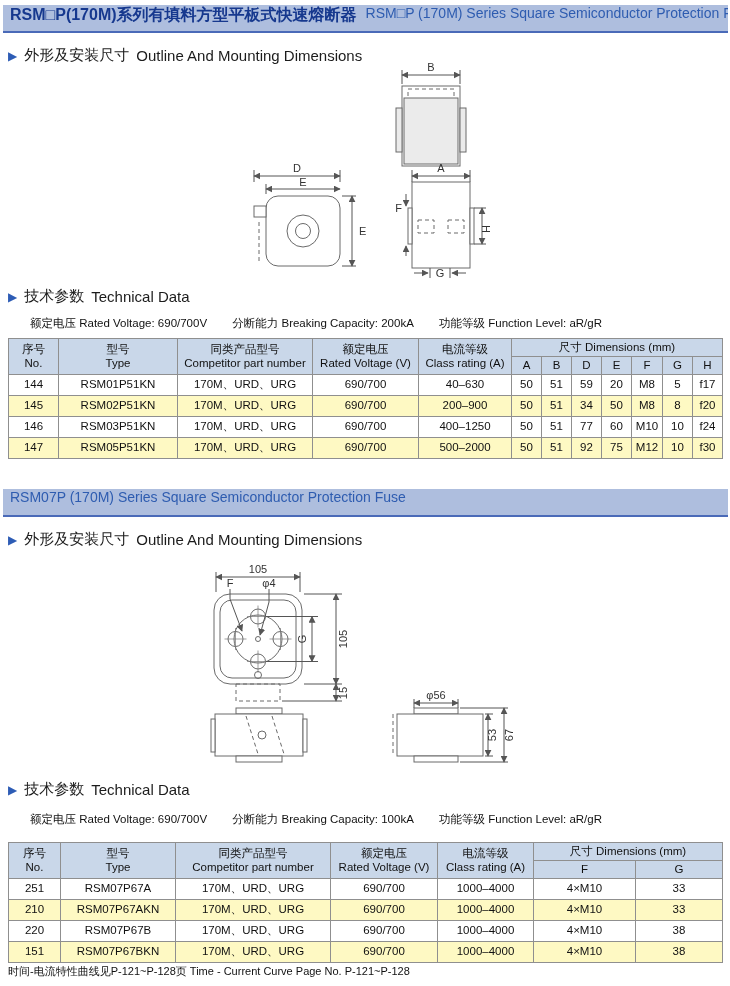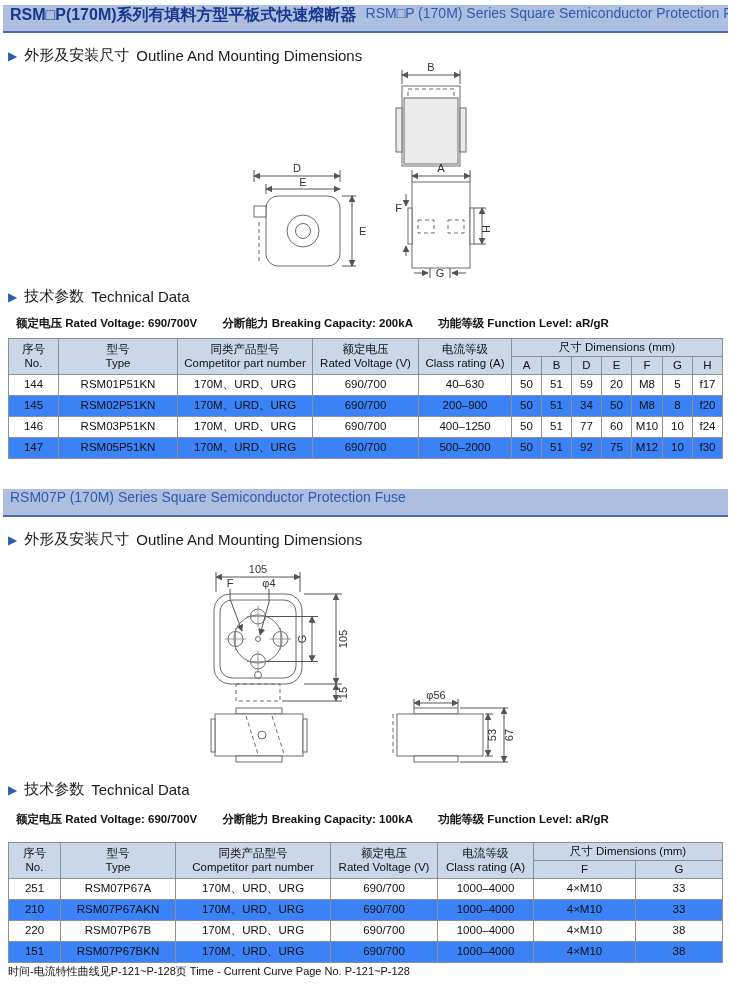--- a/index.html
+++ b/index.html
@@ -9,29 +9,29 @@
   .bar{position:absolute;left:3px;right:2px;height:26px;background:#aebede;
        border-bottom:2px solid #4a6ab8;display:flex;gap:9px;
        padding:0 7px;white-space:nowrap;overflow:hidden;}
   .bar .cn{font-weight:bold;font-size:16px;color:#16388e;}
   .bar .en{font-size:14px;color:#2e5cb0;}
   
   .sec-h{position:absolute;left:8px;display:flex;align-items:center;gap:7px;
          font-size:15px;color:#1c1c1c;white-space:nowrap;}
   .sec-h .tri{color:#2d5cb5;font-size:12px;line-height:1;}
   
-  .params{position:absolute;left:16px;font-size:11.5px;font-weight:bold;color:#111;white-space:nowrap;}
+  .params{position:absolute;left:30px;font-size:11.5px;font-weight:normal;color:#111;white-space:nowrap;}
   .params span{margin-right:22px;}
   
   table.spec{position:absolute;left:8px;width:714px;border-collapse:collapse;
              table-layout:fixed;font-size:11.5px;text-align:center;color:#111;}
   table.spec th,table.spec td{border:1px solid #8f8f8f;padding:1px 2px;line-height:1.3;overflow:hidden;}
   table.spec thead th{background:#c9d7e9;font-weight:normal;}
   table.spec tbody td{height:18px;background:#ffffff;}
-  table.spec tbody tr.alt td{background:#3b82f6;}
+  table.spec tbody tr.alt td{background:#fef9c3;}
   .hcell div{line-height:1.25;}
   
   .footnote{position:absolute;left:8px;font-size:11px;font-weight:normal;color:#111;white-space:nowrap;}
   
   svg{position:absolute;}
   .ln{stroke:#6a6a6a;fill:none;stroke-width:1;}
   .fillbody{fill:#ebebeb;stroke:#6a6a6a;stroke-width:1;}
   .fillw{fill:#ffffff;stroke:#6a6a6a;stroke-width:1;}
   .dash{stroke:#6a6a6a;fill:none;stroke-width:1;stroke-dasharray:4 3;}
   .dim{stroke:#555;fill:none;stroke-width:1;}

